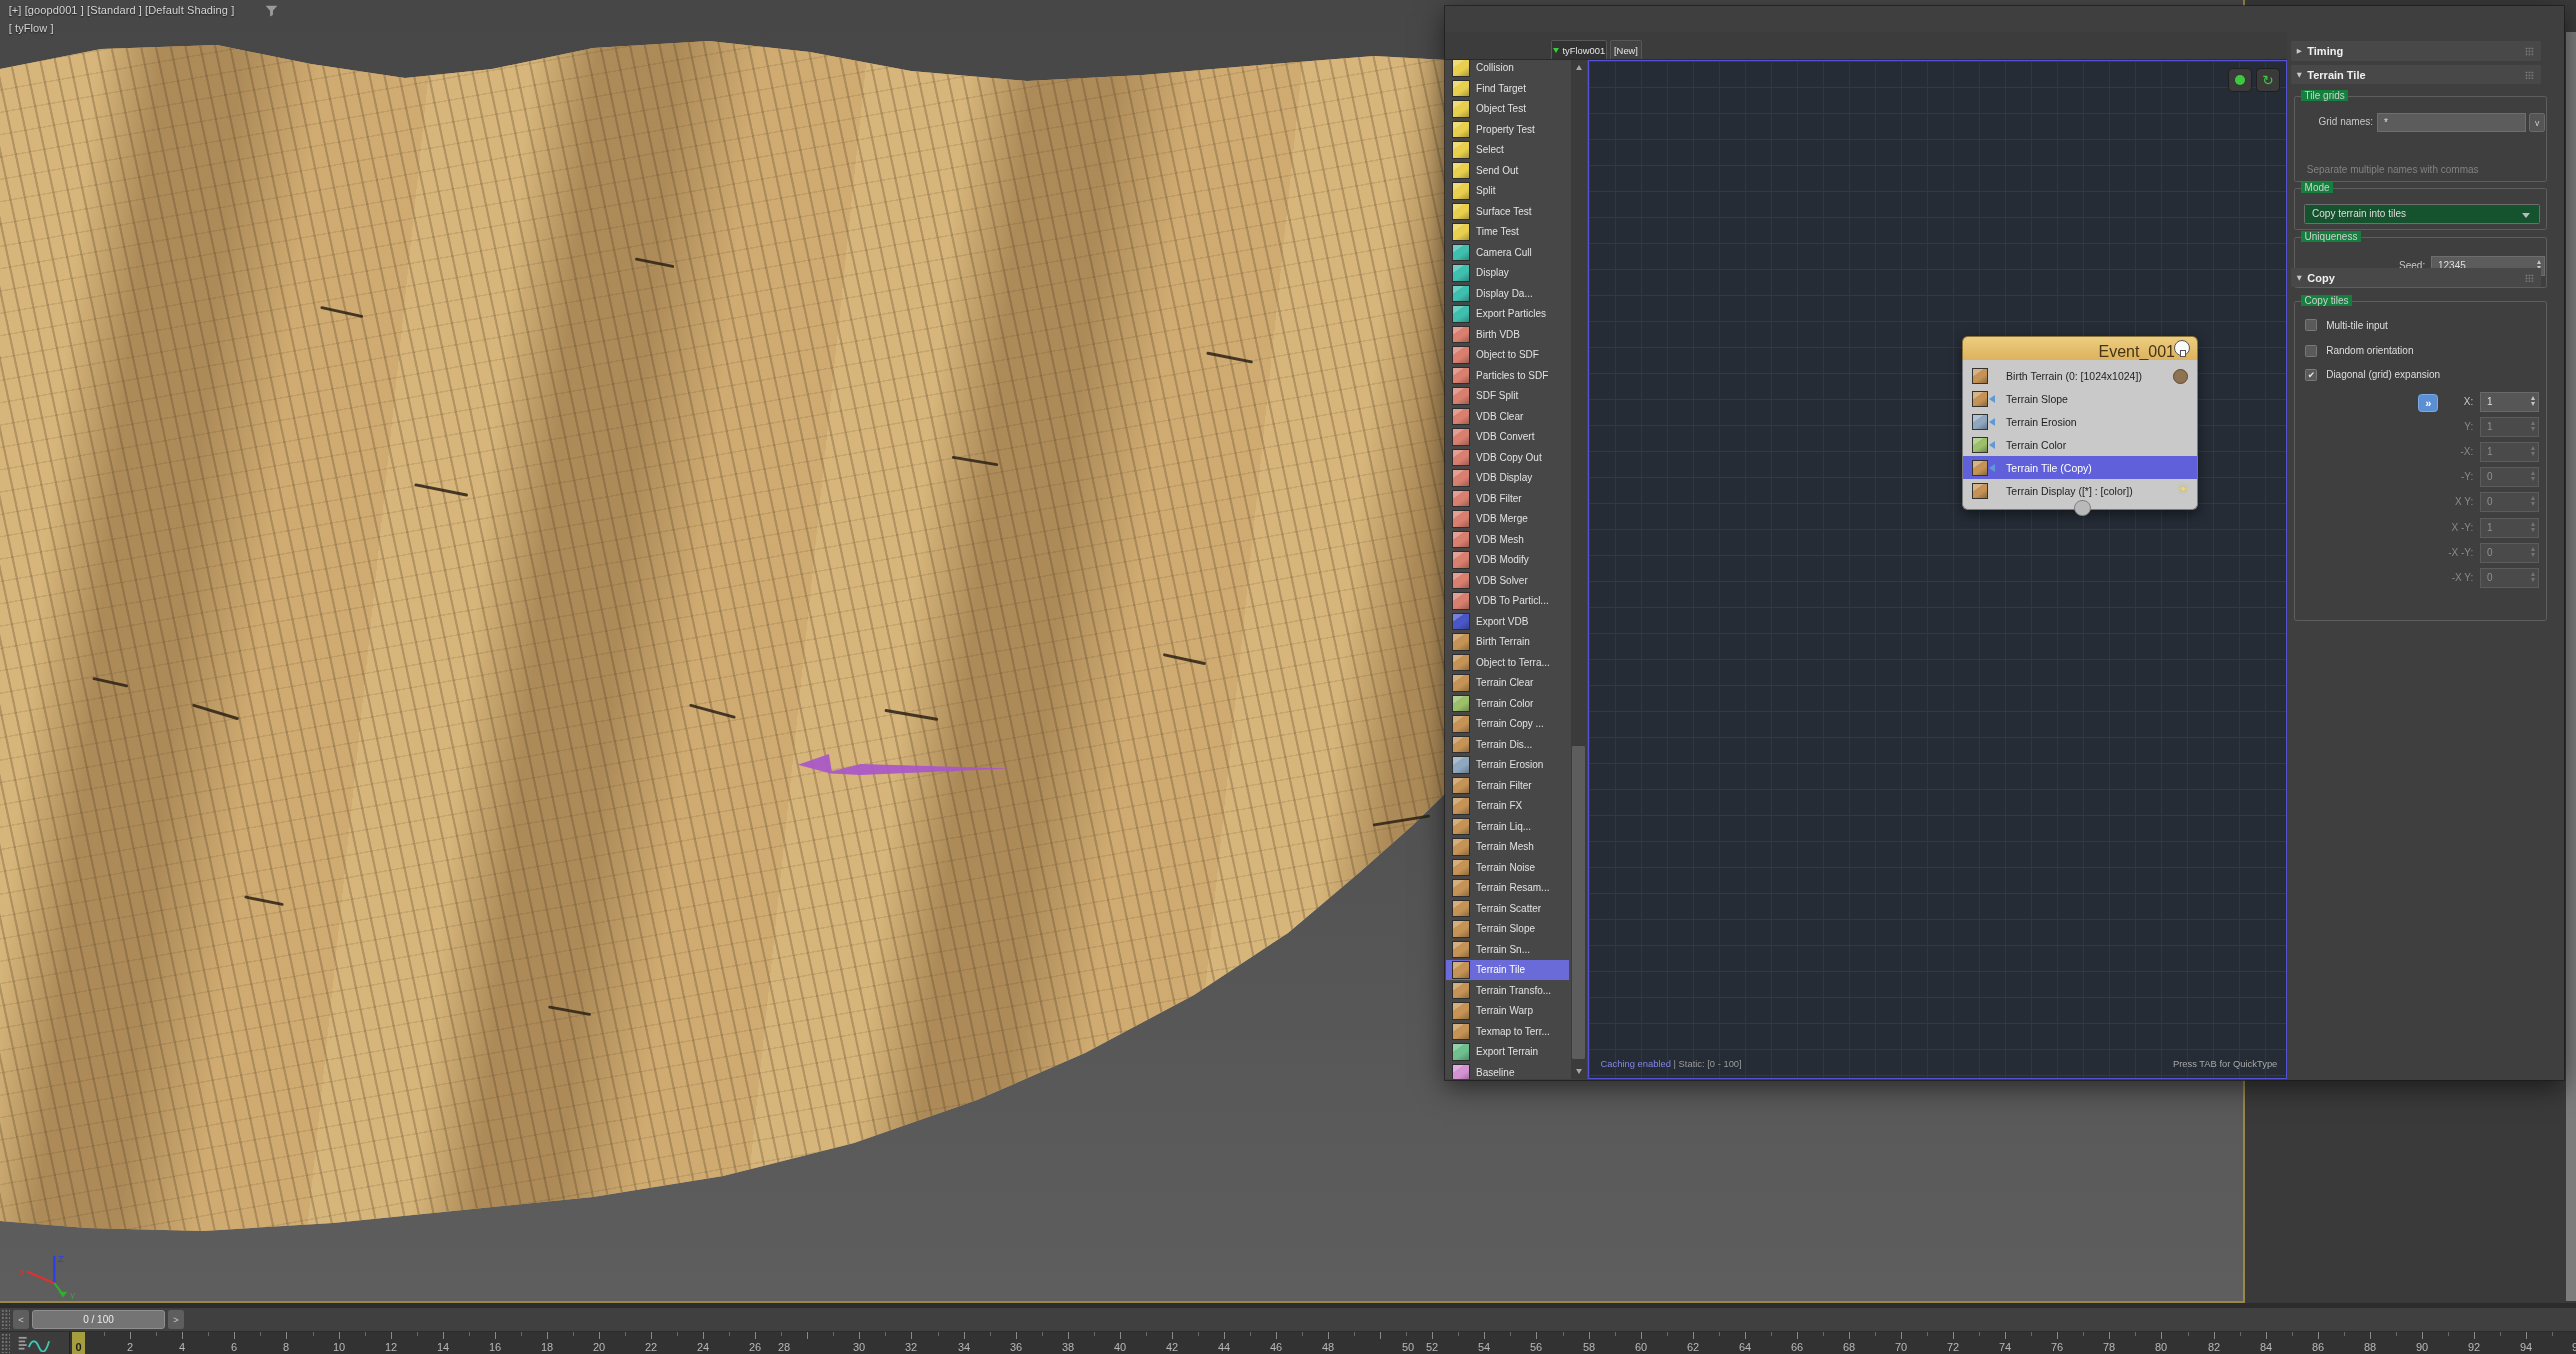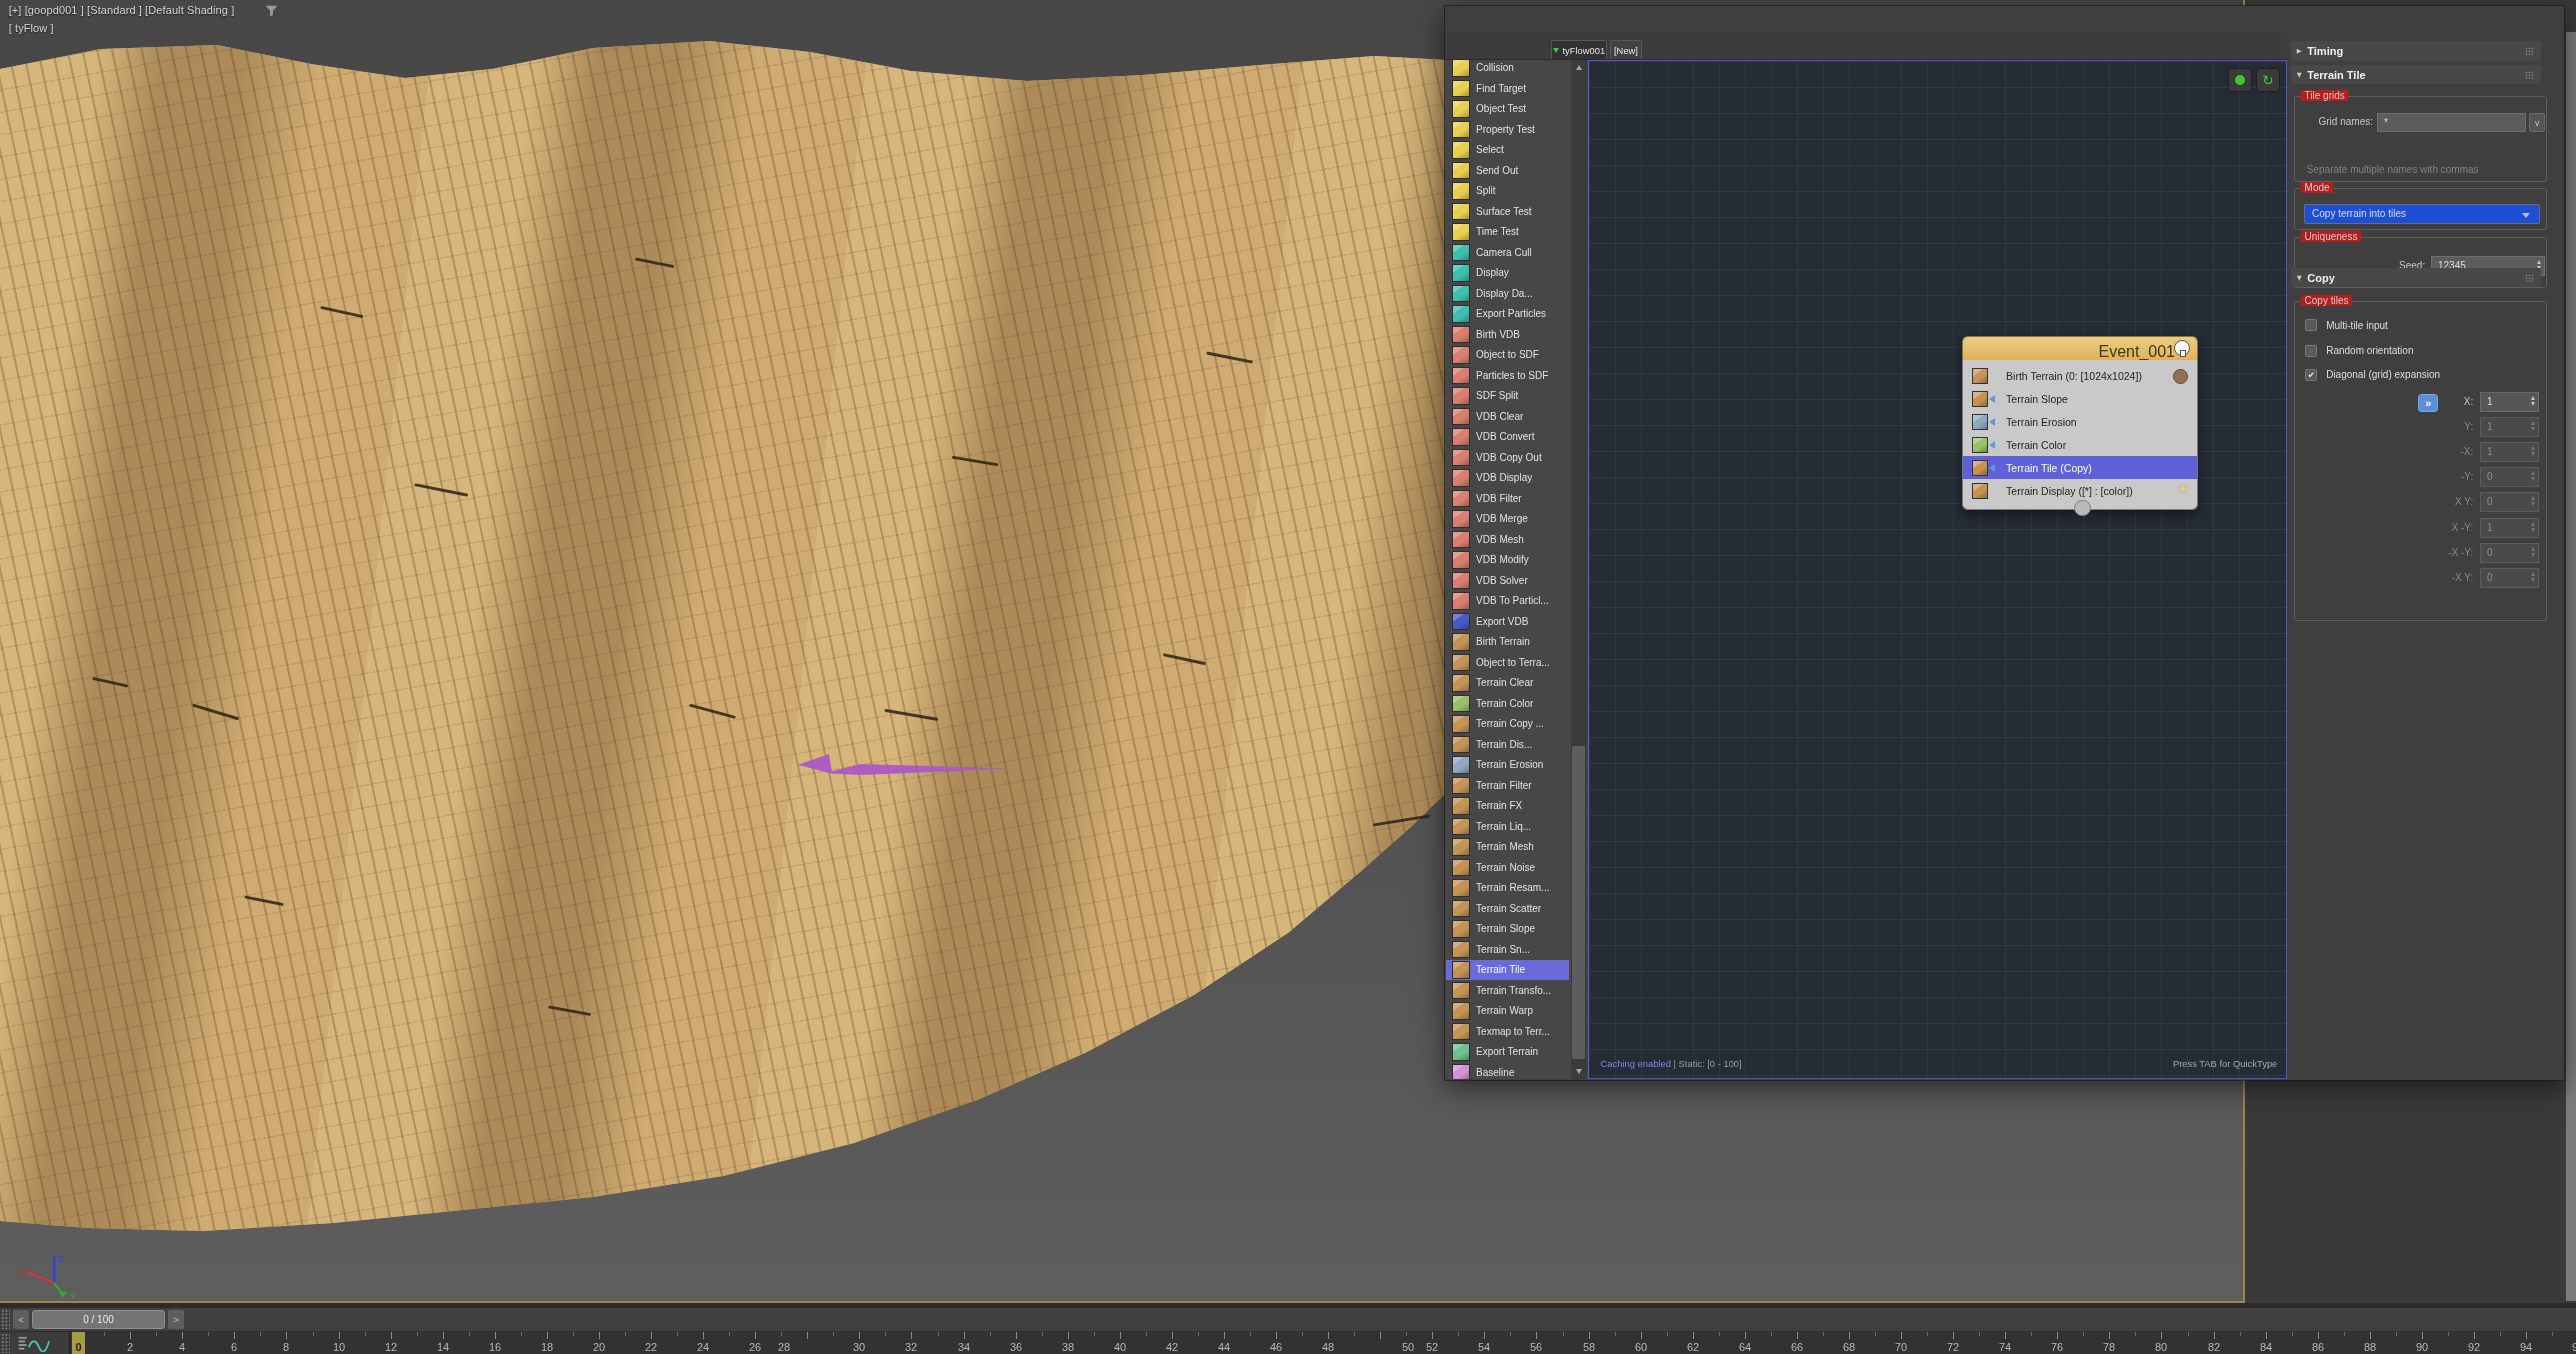--- a/index.html
+++ b/index.html
@@ -97,29 +97,29 @@
 
   
   .params{left:842px;top:26px;width:277px;height:1047px;background:#3f3f3f;overflow:hidden;}
   .rollbar{left:4.3px;width:250px;height:19.5px;background:#484848;border-radius:1.4px;display:flex;align-items:center;position:absolute;}
   .rollbar .arr{width:16px;text-align:center;font-family:"DejaVu Sans",sans-serif;font-size:6.5px;color:#c9c9c9;}
   .rollbar .cap{font-weight:bold;font-size:11px;color:#f0f0f0;}
   .grip{position:absolute;right:7.2px;top:5.8px;width:8.7px;height:8.7px;
         background-image:radial-gradient(#828282 0.7px,transparent 1.1px);background-size:2.9px 2.9px;}
   .roll-timing{top:9.4px;} .roll-tt{top:33px;} .roll-copy{top:236px;}
   .group{position:absolute;left:7.2px;width:253px;border:0.7px solid #5e5e5e;border-radius:2.2px;box-sizing:border-box;}
-  .group-label{position:absolute;left:5.8px;top:-6.5px;background:#b91c1c;padding:0 3.6px;font-size:10px;color:#cfcfcf;}
+  .group-label{position:absolute;left:5.8px;top:-6.5px;background:#15803d;padding:0 3.6px;font-size:10px;color:#cfcfcf;}
   .g-tilegrids{top:64px;height:86px;} .g-mode{top:156px;height:42px;} .g-uniq{top:205px;height:51px;} .g-copytiles{top:269px;height:320px;}
   .fld-label{position:absolute;font-size:10px;color:#c8c8c8;text-align:right;}
   .tf-field{position:absolute;background:#5c5c5c;border:0.7px solid #6e6e6e;box-sizing:border-box;color:#dedede;
             font-size:10px;display:flex;align-items:center;padding-left:5.8px;}
   .vbtn{position:absolute;background:#555;border:0.7px solid #6b6b6b;border-radius:2.2px;color:#ccc;font-size:8.7px;
         display:flex;align-items:center;justify-content:center;box-sizing:border-box;}
   .hint{position:absolute;left:11.6px;top:67px;font-size:10px;color:#828282;}
-  .dropdown{position:absolute;left:8.7px;top:15px;width:236px;height:20px;background:#1d4ed8;border:0.7px solid #6e6e6e;
+  .dropdown{position:absolute;left:8.7px;top:15px;width:236px;height:20px;background:#14532d;border:0.7px solid #6e6e6e;
             border-radius:1.4px;box-sizing:border-box;display:flex;align-items:center;padding-left:7.2px;color:#dedede;font-size:10px;}
   .dd-caret{position:absolute;right:8.7px;top:8px;width:0;height:0;border-left:4.3px solid transparent;border-right:4.3px solid transparent;border-top:5px solid #bbb;}
   .spin{position:absolute;right:3.6px;top:2.9px;display:flex;flex-direction:column;gap:2.2px;}
   .spin i{display:block;width:0;height:0;border-left:2.9px solid transparent;border-right:2.9px solid transparent;}
   .spin .u{border-bottom:4.3px solid #c4c4c4;} .spin .d{border-top:4.3px solid #c4c4c4;}
   .spin.dim .u{border-bottom-color:#747474;} .spin.dim .d{border-top-color:#747474;}
   .chk-row{position:absolute;left:10px;display:flex;align-items:center;}
   .chk{width:12.3px;height:12.3px;background:#5a5a5a;border:0.7px solid #787878;border-radius:1.4px;box-sizing:border-box;
        display:flex;align-items:center;justify-content:center;color:#e8e8e8;font-size:8.7px;font-family:"DejaVu Sans",sans-serif;}
   .chk-lb{margin-left:8.7px;font-size:10px;color:#dfdfdf;}

